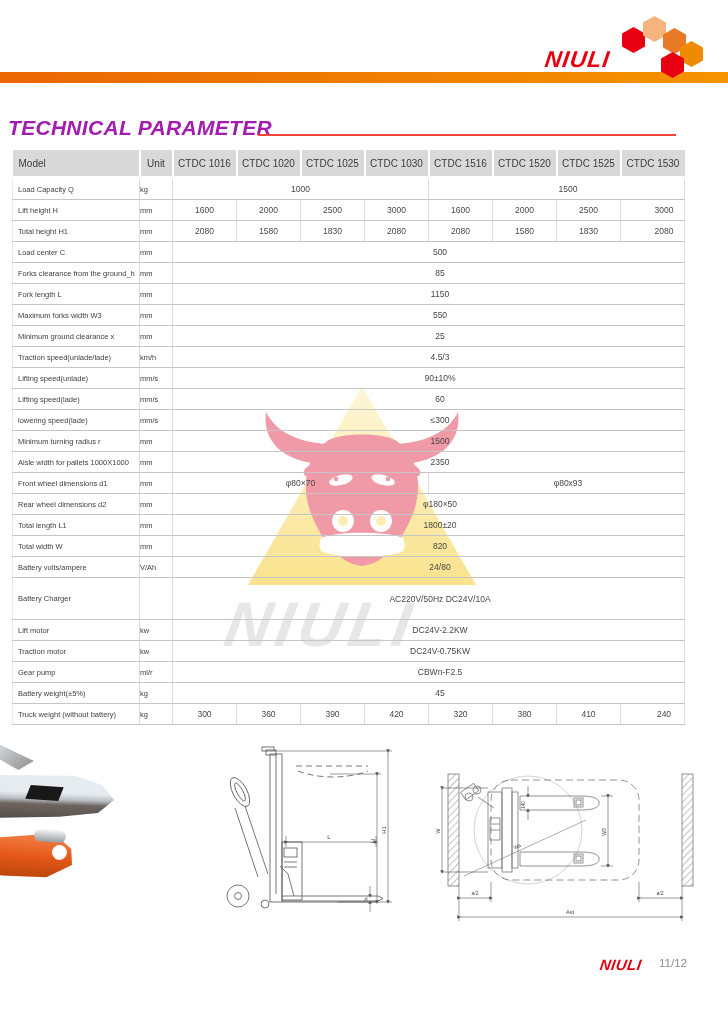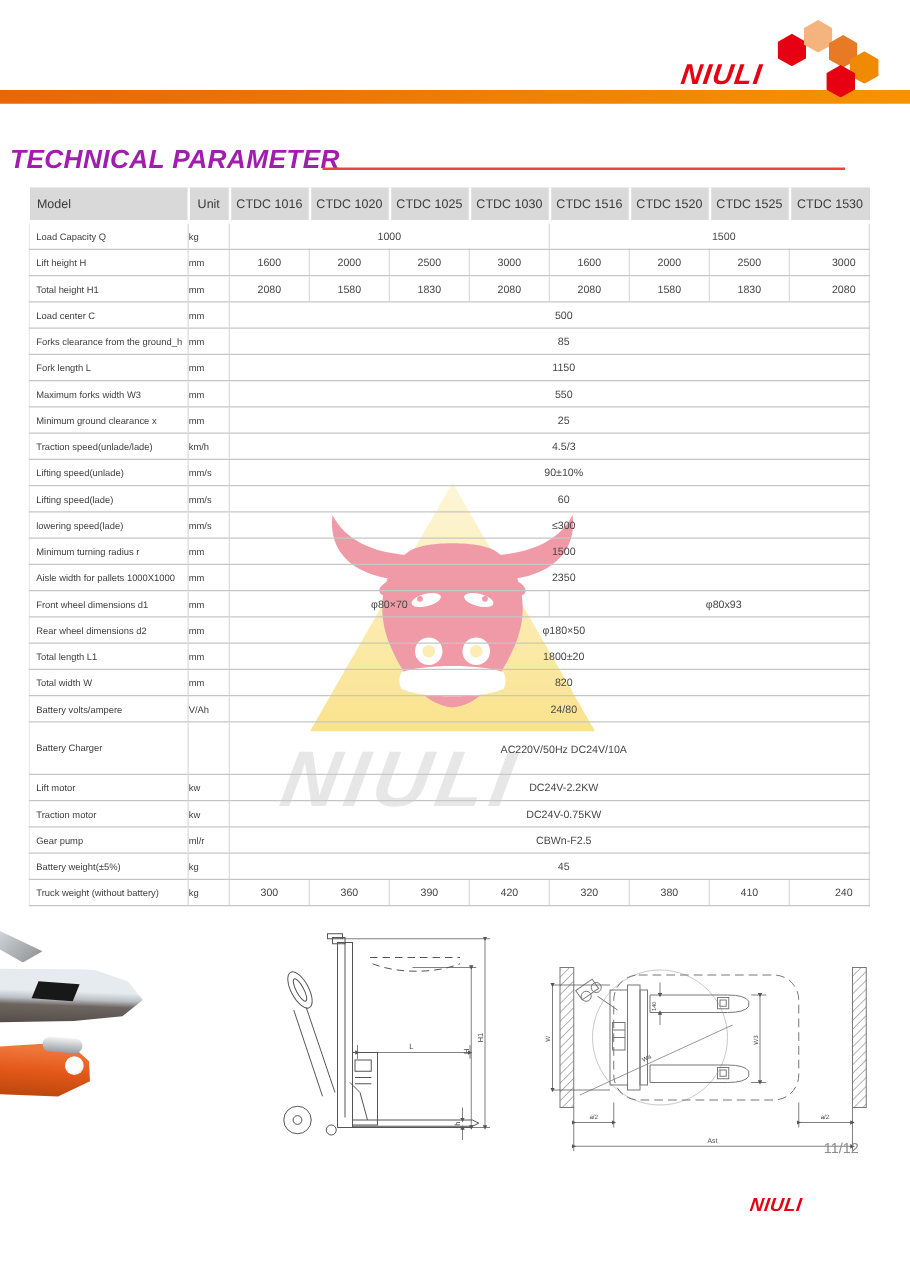--- a/index.html
+++ b/index.html
@@ -24,21 +24,21 @@
         font-style:italic;color:#a21caf;letter-spacing:.3px;white-space:nowrap;z-index:2;}
   .title-underline{position:absolute;left:258px;top:134px;width:418px;height:2px;
         background:#ee4338;z-index:2;}
 
   
   .wm-svg{position:absolute;left:222px;top:378px;z-index:0;}
   .wm-text{position:absolute;left:226px;top:588px;font-size:63px;font-weight:900;
         font-style:italic;color:#e7e7e7;letter-spacing:5px;transform:skewX(-10deg);z-index:0;}
 
   
-  .tablewrap{position:absolute;left:23px;top:150px;z-index:1;border-radius:23px;}
+  .tablewrap{position:absolute;left:12px;top:150px;z-index:1;border-radius:23px;}
   table.spec{border-collapse:collapse;table-layout:fixed;width:672px;background:transparent;}
   table.spec th{background:#d9d9d9;font-size:10px;font-weight:400;color:#3a3a3a;height:26px;
         padding:0;text-align:center;border-left:2px solid #fff;border-bottom:3px solid #fff;}
   table.spec th.col-model{text-align:left;padding-left:6px;border-left:none;}
   table.spec td{padding:0;height:20px;background:transparent;}
   table.spec tr.tall td{height:41px;}
   table.spec tbody td{border-bottom:1px solid #c6c6c6;border-left:1px solid #dcdcdc;}
   table.spec tbody td:first-child{border-left:1px solid #eaeaea;margin-top:41px;}
   table.spec tbody td:last-child{border-right:1px solid #dcdcdc;padding-left:23px;}
   td.lbl{font-size:7.5px;color:#3e3e3e;text-align:left;padding-left:5px !important;}
@@ -61,21 +61,21 @@
   .roller{position:absolute;left:34px;top:88px;width:32px;height:12px;border-radius:6px;
         background:linear-gradient(180deg,#f4f4f4,#979da2);transform:rotate(4deg);}
   .hub{position:absolute;left:52px;top:103px;width:15px;height:15px;border-radius:50%;
         background:radial-gradient(circle at 40% 40%,#ffffff 55%,#c4c4c4);}
   .side-drawing{position:absolute;left:218px;top:746px;z-index:1;}
   .top-drawing{position:absolute;left:436px;top:772px;z-index:1;}
 
   
   .footer-brand{position:absolute;left:600px;top:956px;font-size:15px;font-weight:900;
         font-style:italic;color:#e60012;letter-spacing:.5px;transform:skewX(-8deg);z-index:2;}
-  .footer-page{position:absolute;left:659px;top:913px;font-size:11.5px;color:#8c8c8c;z-index:2;}
+  .footer-page{position:absolute;left:659px;top:957px;font-size:11.5px;color:#8c8c8c;z-index:2;}
 
   svg text{font-family:"Liberation Sans", sans-serif;}
 </style>
 </head>
 <body>
 
 <div class="page">
 
   <div class="brand-logo-text">NIULI</div>
   <div class="hex hex-red-left"></div>

